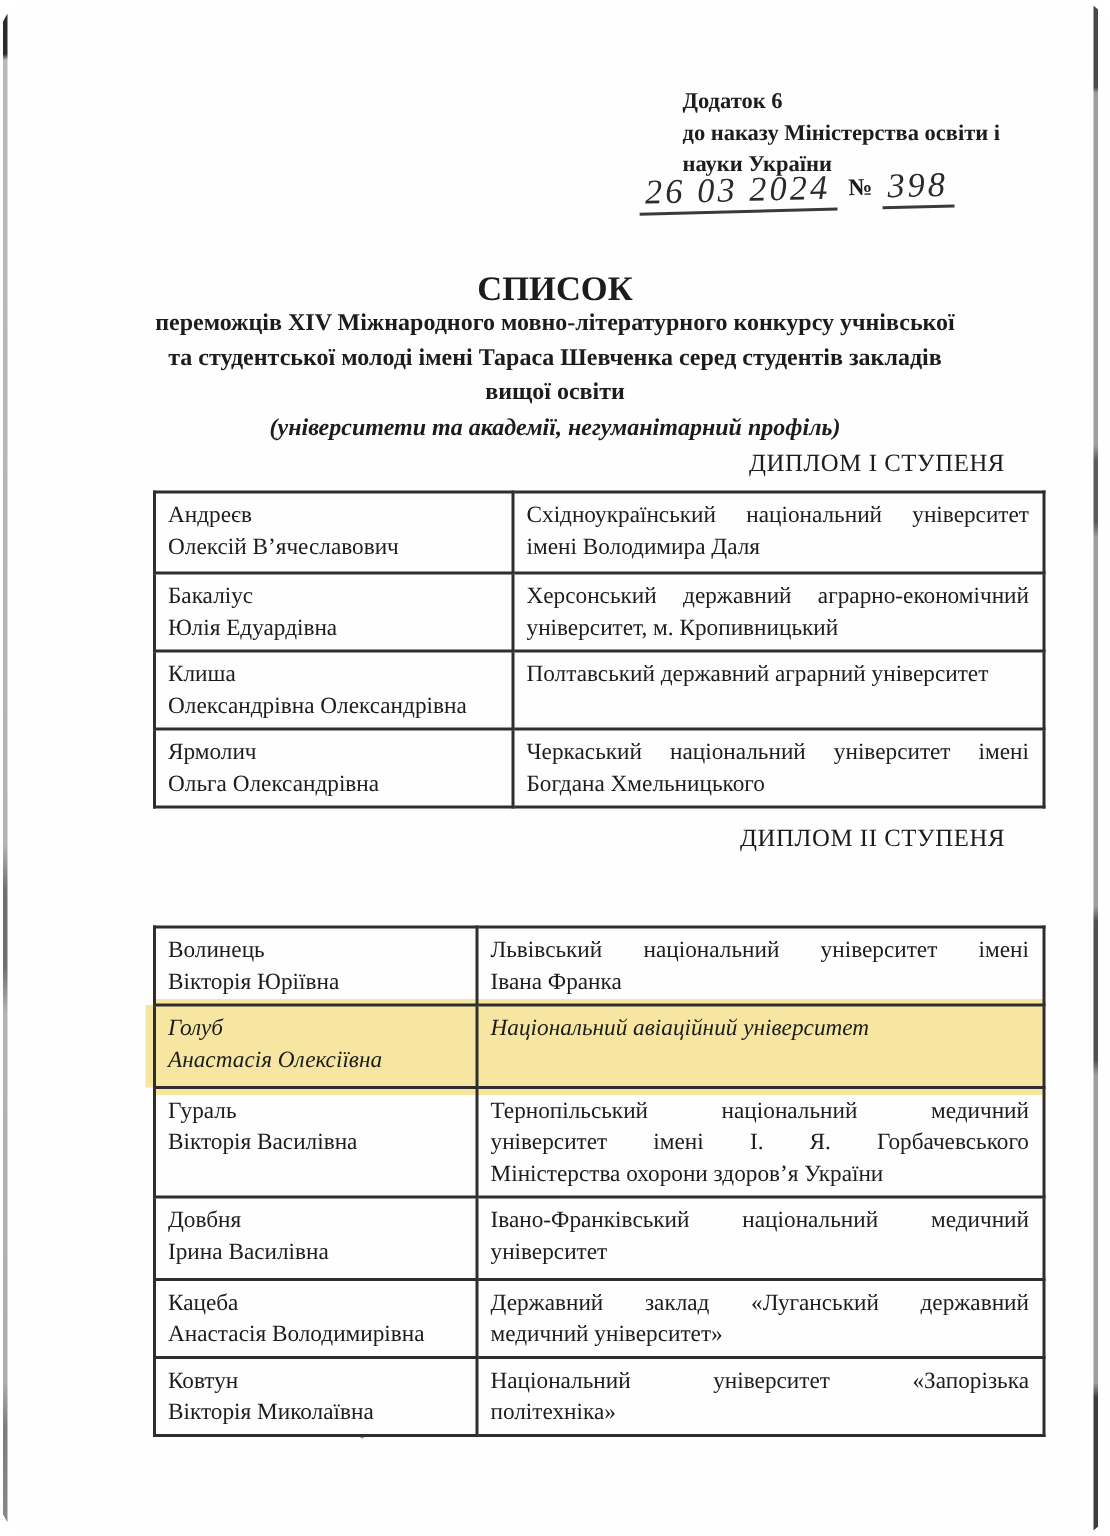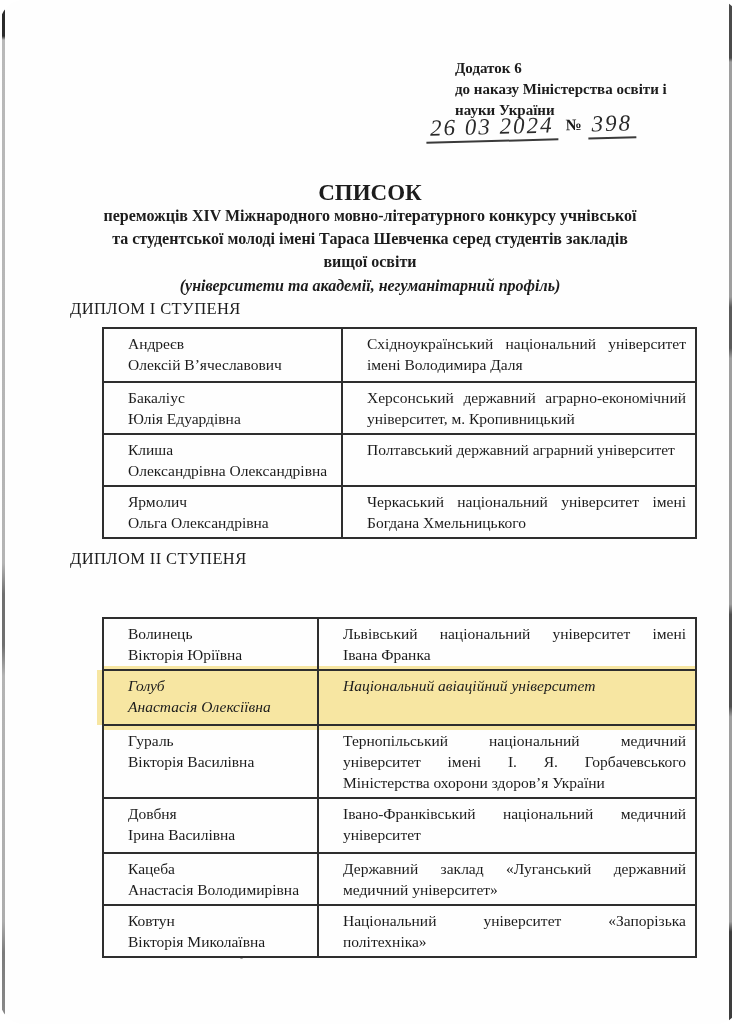--- a/index.html
+++ b/index.html
@@ -42,37 +42,37 @@
   
   .title{
     position:absolute;left:70px;top:181px;width:600px;
     text-align:center;font-weight:bold;font-size:16px;line-height:23px;
   }
   .title .t-head{font-size:23px;}
   .title .t-sub{font-style:italic;margin-top:1px;}
 
   
   .sec-h{
-    position:absolute;left:70px;width:600px;text-align:left;
+    position:absolute;left:70px;width:600px;text-align:right;
     font-size:16.5px;letter-spacing:.4px;
   }
   .sec-h1{top:299px;}
   .sec-h2{top:549px;}
 
   
   table.winners{
     position:absolute;left:102px;width:595px;
     border-collapse:collapse;table-layout:fixed;
   }
   .tbl1{top:327px;}
   .tbl2{top:617px;}
   table.winners td{
     border:2px solid #2e2e2e;
     vertical-align:top;
-    padding:4px 9px 4px 24px;
+    padding:4px 9px 4px 8px;
     font-size:15.5px;line-height:21px;
   }
   .tbl1 col.c1{width:239px;}
   .tbl2 col.c1{width:215px;}
   td.inst div.just{text-align:justify;text-align-last:justify;}
   td.inst div.last{text-align:left;}
   tr.highlight td{
     background:#f7e6a2;
     box-shadow:0 -4px 0 0 #f7e6a2, 0 5px 0 0 #f7e6a2;
     font-style:italic;

